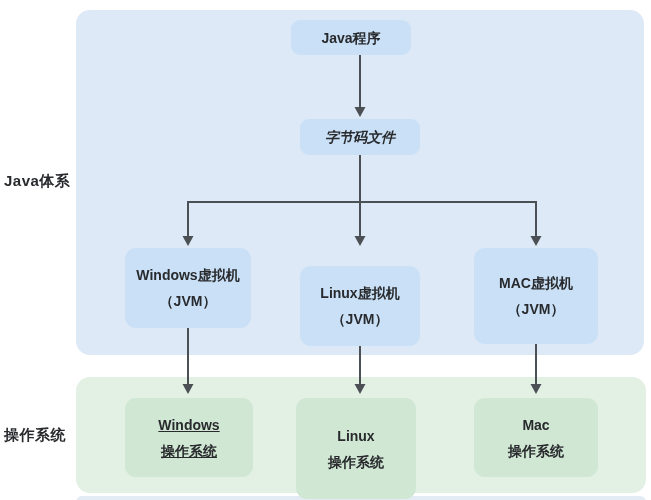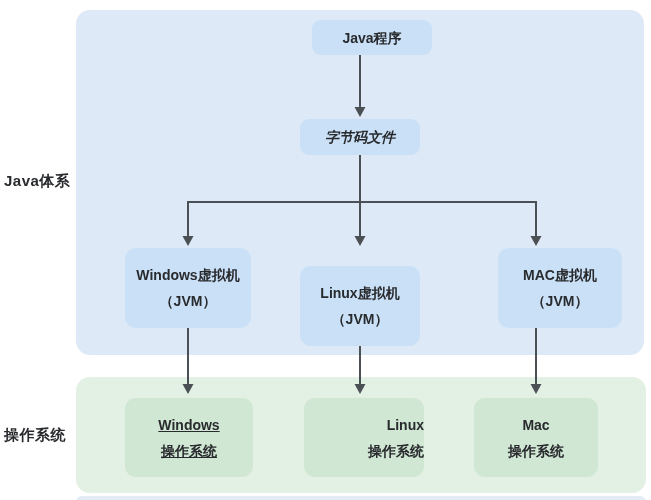--- a/index.html
+++ b/index.html
@@ -28,27 +28,27 @@
     white-space:nowrap;letter-spacing:0.5px;
   }
   .node{
     position:absolute;display:flex;flex-direction:column;align-items:center;
     justify-content:center;text-align:center;font-weight:bold;font-size:14px;
     color:var(--text);border-radius:9px;line-height:1;
   }
   .node.two-line{gap:12px;border-radius:11px;}
   .node.blue{background:var(--blue-node);}
   .node.green{background:var(--green-node);}
-  .n-java{left:312px;top:20px;width:120px;height:35px;}
+  .n-java{left:291px;top:20px;width:120px;height:35px;}
   .n-bytecode{left:300px;top:119px;width:120px;height:36px;font-style:italic;}
   .n-jvm-win{left:125px;top:248px;width:126px;height:80px;}
   .n-jvm-linux{left:300px;top:266px;width:120px;height:80px;}
-  .n-jvm-mac{left:498px;top:248px;width:124px;height:80px;}
+  .n-jvm-mac{left:474px;top:248px;width:124px;height:96px;}
   .n-os-win{left:125px;top:398px;width:128px;height:79px;text-decoration:underline;}
-  .n-os-linux{left:304px;top:398px;width:120px;height:79px;align-items:flex-end;}
+  .n-os-linux{left:296px;top:398px;width:120px;height:101px;}
   .n-os-mac{left:474px;top:398px;width:124px;height:79px;}
   .lbl-java-system{left:4px;top:172px;}
   .lbl-os{left:4px;top:426px;}
   svg.arrows{position:absolute;left:0;top:0;width:651px;height:500px;pointer-events:none;}
   svg.arrows line{stroke:var(--arrow);stroke-width:2;}
   svg.arrows polygon{fill:var(--arrow);}
 </style>
 </head>
 <body>
 

